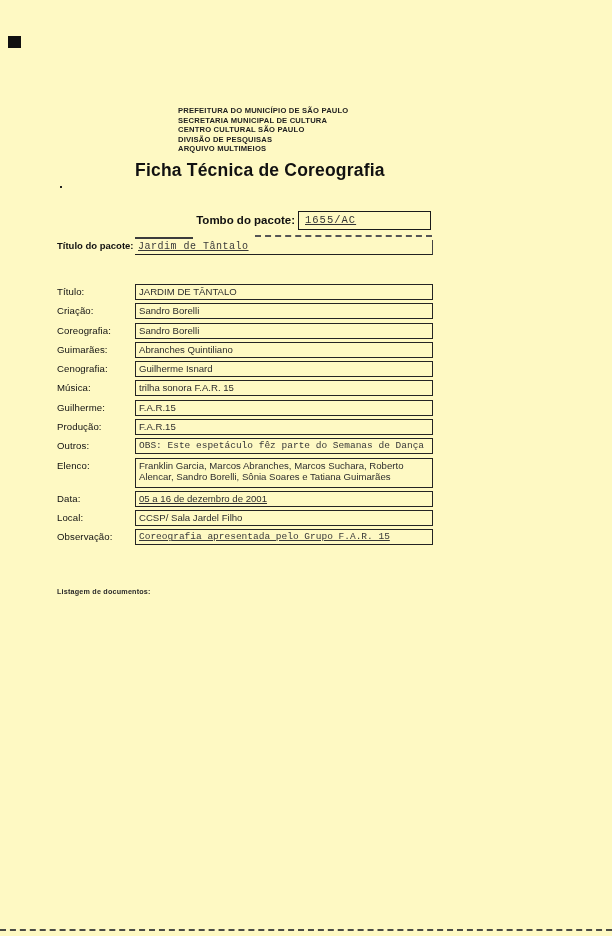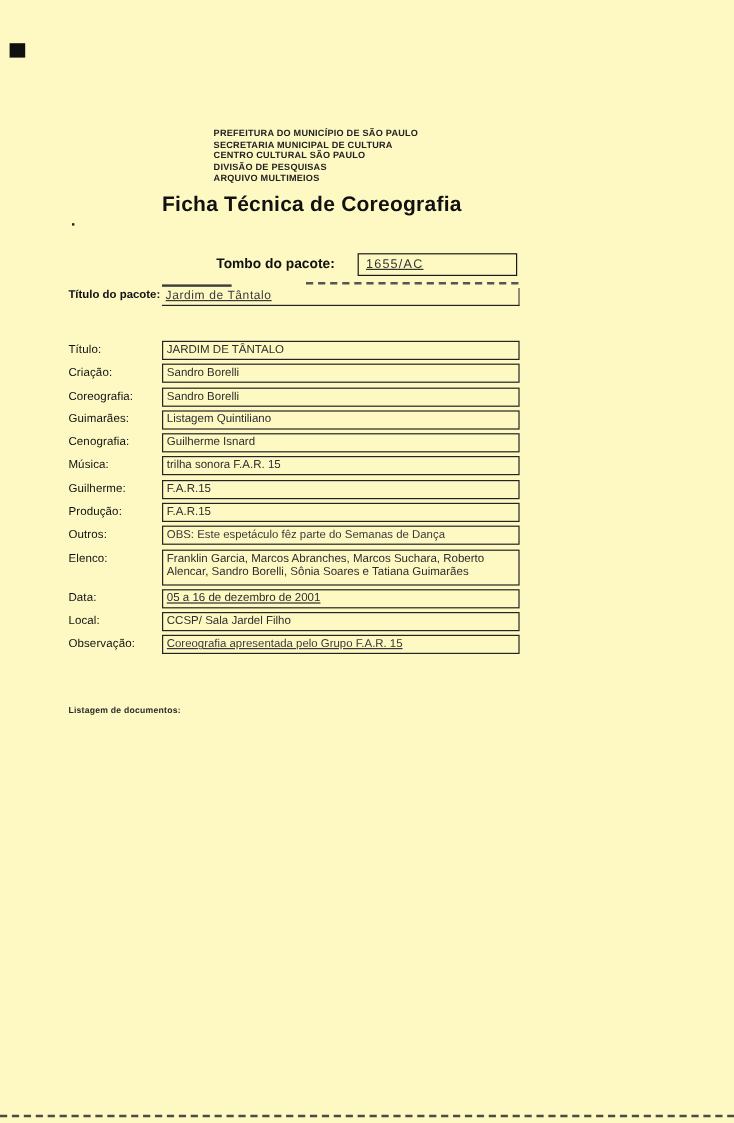--- a/index.html
+++ b/index.html
@@ -1,29 +1,29 @@
 <!DOCTYPE html>
 <html><head>
 <meta charset="utf-8">
 <style>
   html,body{margin:0;padding:0;background:#ffffff;}
   .page{
     position:relative;width:612px;height:936px;background:#fef9c3;overflow:hidden;
     font-family:"Liberation Sans",sans-serif;color:#1b1b1b;
   }
-  .mono{font-family:Liberation Sans, sans-serif;}
+  .mono{font-family:Liberation Mono, monospace;}
   
   .corner-mark{position:absolute;left:8px;top:36px;width:13px;height:12px;background:#101010;}
   .tiny-dot{position:absolute;left:60px;top:186px;width:2px;height:2px;background:#222;}
   .bottom-artifact{position:absolute;left:0;top:929px;width:612px;border-top:2px dashed #2e2e2e;opacity:.85;}
   
   .org-block{position:absolute;left:178px;top:106px;font-size:7.6px;font-weight:bold;line-height:9.6px;letter-spacing:.2px;color:#222;}
   .doc-title{position:absolute;left:135px;top:160px;font-size:17.5px;font-weight:bold;letter-spacing:.2px;color:#111;}
   
-  .tombo-label{position:absolute;left:162px;top:214px;width:117px;text-align:right;font-size:11.5px;font-weight:bold;color:#111;}
+  .tombo-label{position:absolute;left:178px;top:214px;width:117px;text-align:right;font-size:11.5px;font-weight:bold;color:#111;}
   .tombo-box{position:absolute;left:298px;top:211px;width:131px;height:17px;border:1.5px solid #1a1a1a;}
   .tombo-value{position:absolute;left:6px;top:2px;font-size:10.5px;letter-spacing:1px;color:#333;text-decoration:underline;}
   
   .tp-label{position:absolute;left:57px;top:240px;font-size:9.5px;font-weight:bold;color:#111;}
   .tp-line{position:absolute;left:135px;top:240px;width:297px;height:14px;border-bottom:1.5px solid #222;border-right:1px solid #444;}
   .tp-value{position:absolute;left:138px;top:241px;font-size:10px;letter-spacing:.5px;color:#3a3a3a;text-decoration:underline;}
   .tp-dash{position:absolute;left:255px;top:235px;width:177px;border-top:2px dashed #555;}
   .tp-solid{position:absolute;left:135px;top:237px;width:58px;border-top:2px solid #3c3c3c;}
   
   .fields{position:absolute;left:57px;top:283px;width:380px;}
@@ -84,21 +84,21 @@
     <div class="fvalue">Sandro Borelli</div>
   </div>
 
   <div class="frow">
     <div class="flabel">Coreografia:</div>
     <div class="fvalue">Sandro Borelli</div>
   </div>
 
   <div class="frow">
     <div class="flabel">Guimarães:</div>
-    <div class="fvalue">Listagem Quintiliano</div>
+    <div class="fvalue">Abranches Quintiliano</div>
   </div>
 
   <div class="frow">
     <div class="flabel">Cenografia:</div>
     <div class="fvalue">Guilherme Isnard</div>
   </div>
 
   <div class="frow">
     <div class="flabel">Música:</div>
     <div class="fvalue">trilha sonora  F.A.R. 15</div>

